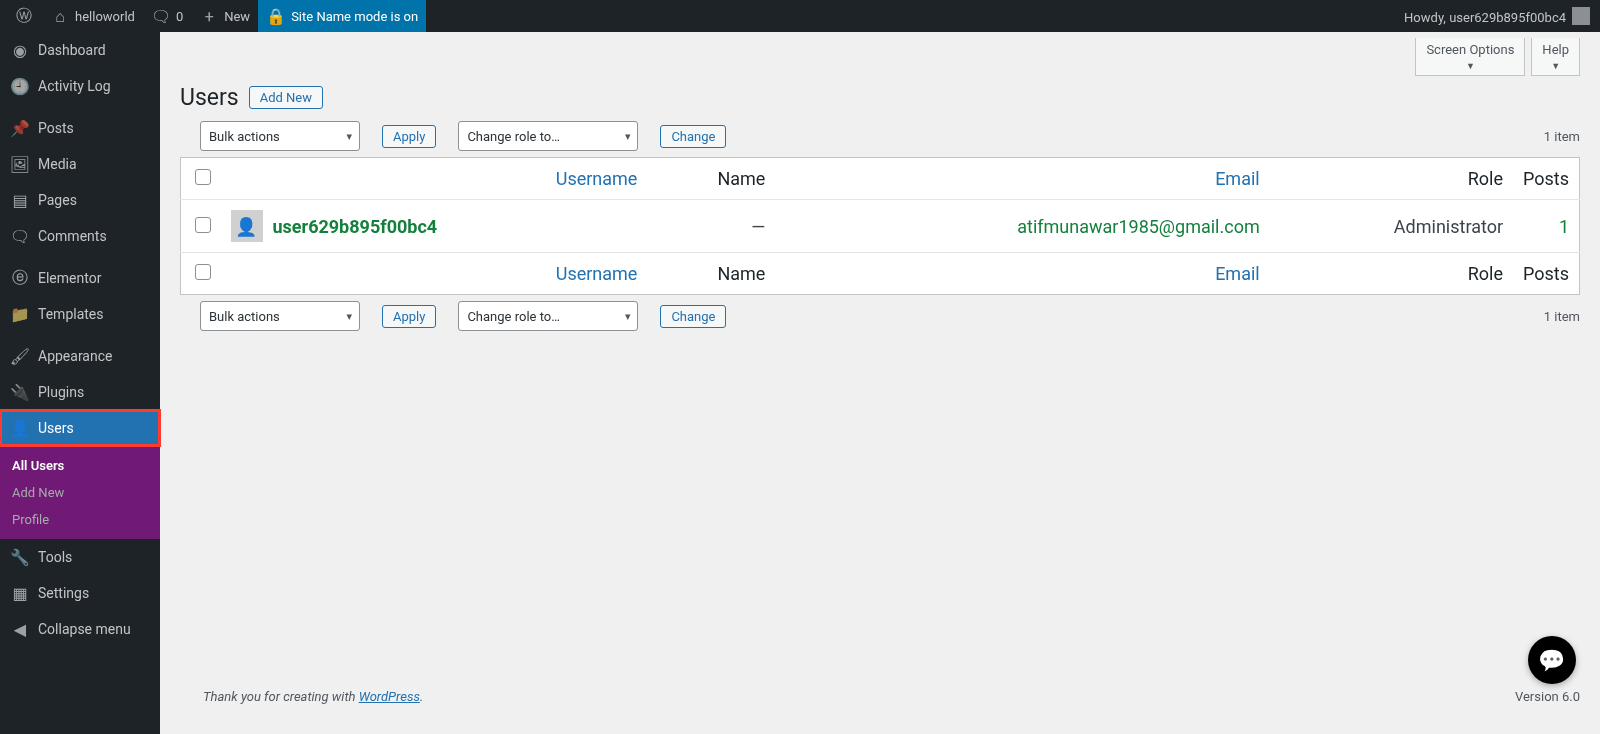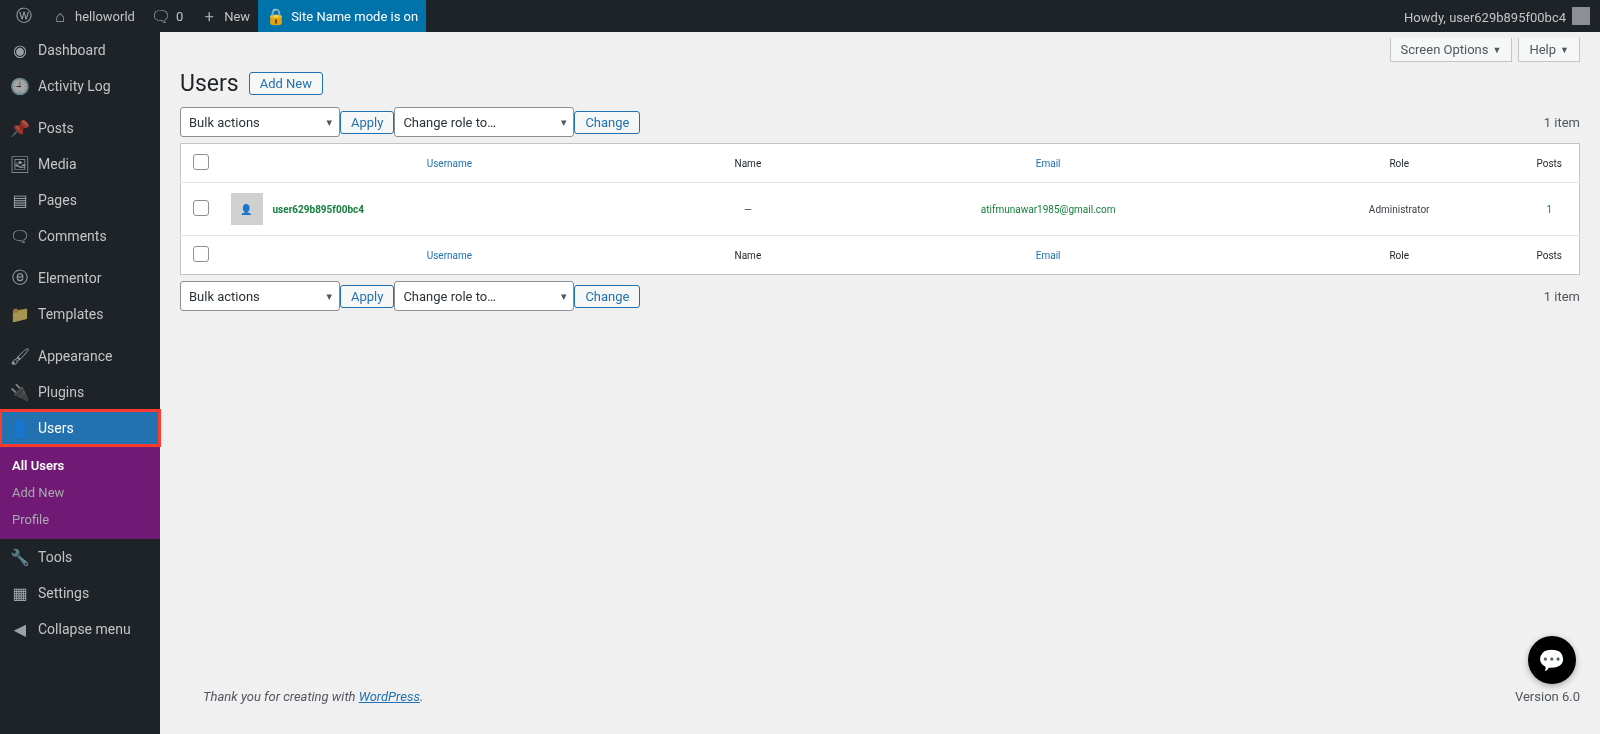--- a/index.html
+++ b/index.html
@@ -22,43 +22,43 @@
 .side-item.highlight { outline: 3px solid #ff3b30; outline-offset: -2px; }
 .side-sub { background: #701a75; padding: 6px 0; }
 .side-sub-item { padding: 6px 12px; color: #a7aaad; font-size: 13px; cursor: pointer; }
 .side-sub-item.cur { color: #fff; font-weight: 600; }
 .icon { width: 20px; height: 20px; display: inline-flex; align-items: center; justify-content: center; font-size: 16px; color: rgba(240,246,252,.6); flex-shrink: 0; }
 .side-item.active .icon { color: #fff; }
 
 
 .main { flex: 1; padding: 0 20px 20px 20px; position: relative; display: flex; flex-direction: column; }
 .top-tabs { display: flex; justify-content: flex-end; gap: 6px; padding: 6px 0 0 0; }
-.tab-btn { background: #f6f7f7; border: 1px solid #c3c4c7; border-top: none; color: #50575e; padding: 4px 10px; font-size: 13px; cursor: pointer; display: flex; align-items: center; gap: 4px; }
+.tab-btn { background: #f6f7f7; border: 1px solid #c3c4c7; border-top: none; color: #50575e; padding: 4px 10px; font-size: 13px; cursor: pointer; display: flex; align-items: center; gap: 4px; flex-direction: column; }
 .tab-arrow { font-size: 9px; }
 
 .page-head { display: flex; align-items: center; gap: 10px; padding: 8px 0 4px 0; }
 .page-title { font-size: 23px; font-weight: 400; color: #1d2327; }
 .btn { border: 1px solid #2271b1; background: #f6f7f7; color: #2271b1; padding: 3px 10px; font-size: 13px; border-radius: 3px; cursor: pointer; }
 
 .subsubsub { font-size: 13px; color: #50575e; padding: 2px 0 10px 0; }
 .subsubsub a { color: #2271b1; text-decoration: none; }
 .subsubsub .current { font-weight: 600; color: #000; }
 .subsubsub .sep { color: #a7aaad; padding: 0 2px; }
 
-.table-controls { display: flex; align-items: center; gap: 0; padding: 6px 0; }
+.table-controls { display: flex; align-items: center; gap: 22px; padding: 6px 0; margin-left: 20px; }
 .select { border: 1px solid #8c8f94; border-radius: 3px; background: #fff; color: #2c3338; font-size: 13px; padding: 4px 24px 4px 8px; height: 30px; appearance: none; position: relative; }
 .select-wrap { position: relative; display: inline-block; }
 .select-wrap::after { content: "▾"; position: absolute; right: 8px; top: 50%; transform: translateY(-50%); pointer-events: none; font-size: 11px; color: #50575e; }
 .items-right { margin-left: auto; color: #50575e; text-align: right; }
 
 .search-row { display: flex; justify-content: flex-end; gap: 8px; padding: 6px 0; }
 .search-input { border: 1px solid #8c8f94; border-radius: 3px; width: 180px; height: 28px; padding: 2px 6px; }
 
 table.users { width: 100%; border-collapse: collapse; background: #fff; border: 1px solid #c3c4c7; }
-table.users th, table.users td { text-align: center; padding: 10px; border-bottom: 1px solid #e5e5e5; font-size: 10px; margin-top: 36px; }
+table.users th, table.users td { text-align: right; padding: 10px; border-bottom: 1px solid #e5e5e5; font-size: 18px; margin-top: 36px; }
 table.users th { font-weight: 400; color: #2271b1; cursor: pointer; }
 table.users th.role, table.users th.nosort { color: #1d2327; cursor: default; }
 .cb-col { width: 40px; text-align: center; }
 .username-cell { display: flex; align-items: center; gap: 10px; }
 .user-avatar { width: 32px; height: 32px; background: #d0d0d0; display: inline-flex; align-items: center; justify-content: center; color: #8c8f94; }
 table.users a { color: #15803d; text-decoration: none; }
 table.users tfoot th { border-top: 1px solid #c3c4c7; border-bottom: none; }
 .posts-col { text-align: right; width: 60px; }
 
 .footer { margin-top: auto; padding: 20px 0 10px 0; font-size: 13px; font-style: italic; color: #50575e; display: flex; justify-content: space-between; margin-left: 23px; }

